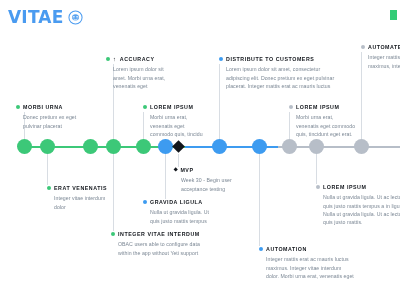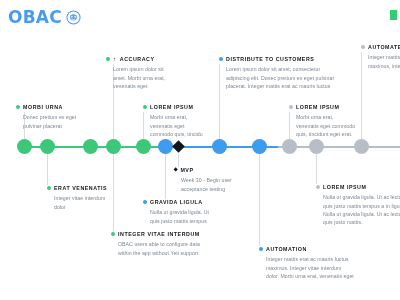--- a/index.html
+++ b/index.html
@@ -47,21 +47,21 @@
     font-size:5.2px;line-height:1.62;color:#7b8794;letter-spacing:.05px;
   }
   .callout .bd div{white-space:nowrap;}
 </style>
 </head>
 <body>
 
 <div id="stage">
 
   <div id="logo">
-    <span class="word">OBAC</span>
+    <span class="word">VITAE</span>
     <svg class="mark" viewBox="0 0 32 32">
       <circle cx="16" cy="16" r="14" fill="none" stroke="#4a9bf0" stroke-width="2.2"></circle>
       <path d="M9 12 Q16 6 23 12 L23 19 Q16 26 9 19 Z" fill="#4a9bf0" opacity=".92"></path>
       <circle cx="12.6" cy="14.6" r="1.7" fill="#ffffff"></circle>
       <circle cx="19.4" cy="14.6" r="1.7" fill="#ffffff"></circle>
       <path d="M12.4 19.6 Q16 22.2 19.6 19.6" fill="none" stroke="#ffffff" stroke-width="1.5" stroke-linecap="round"></path>
     </svg>
   </div>
 
   <div id="corner"></div>

